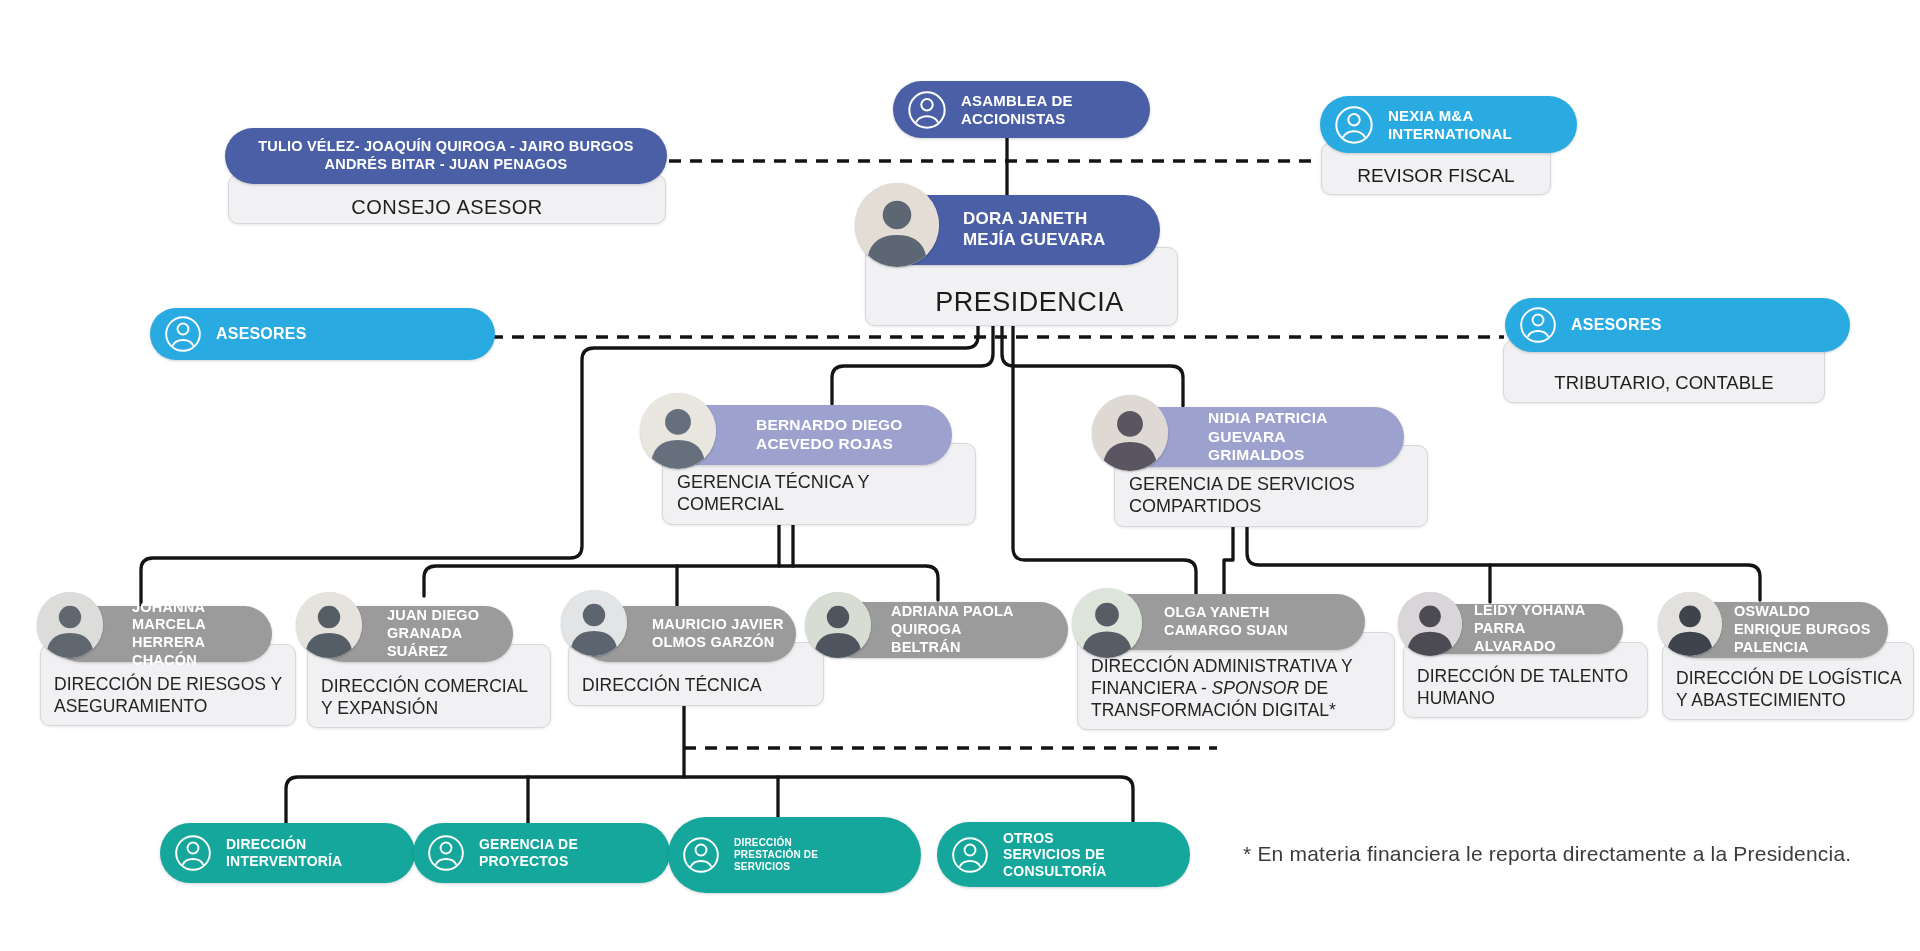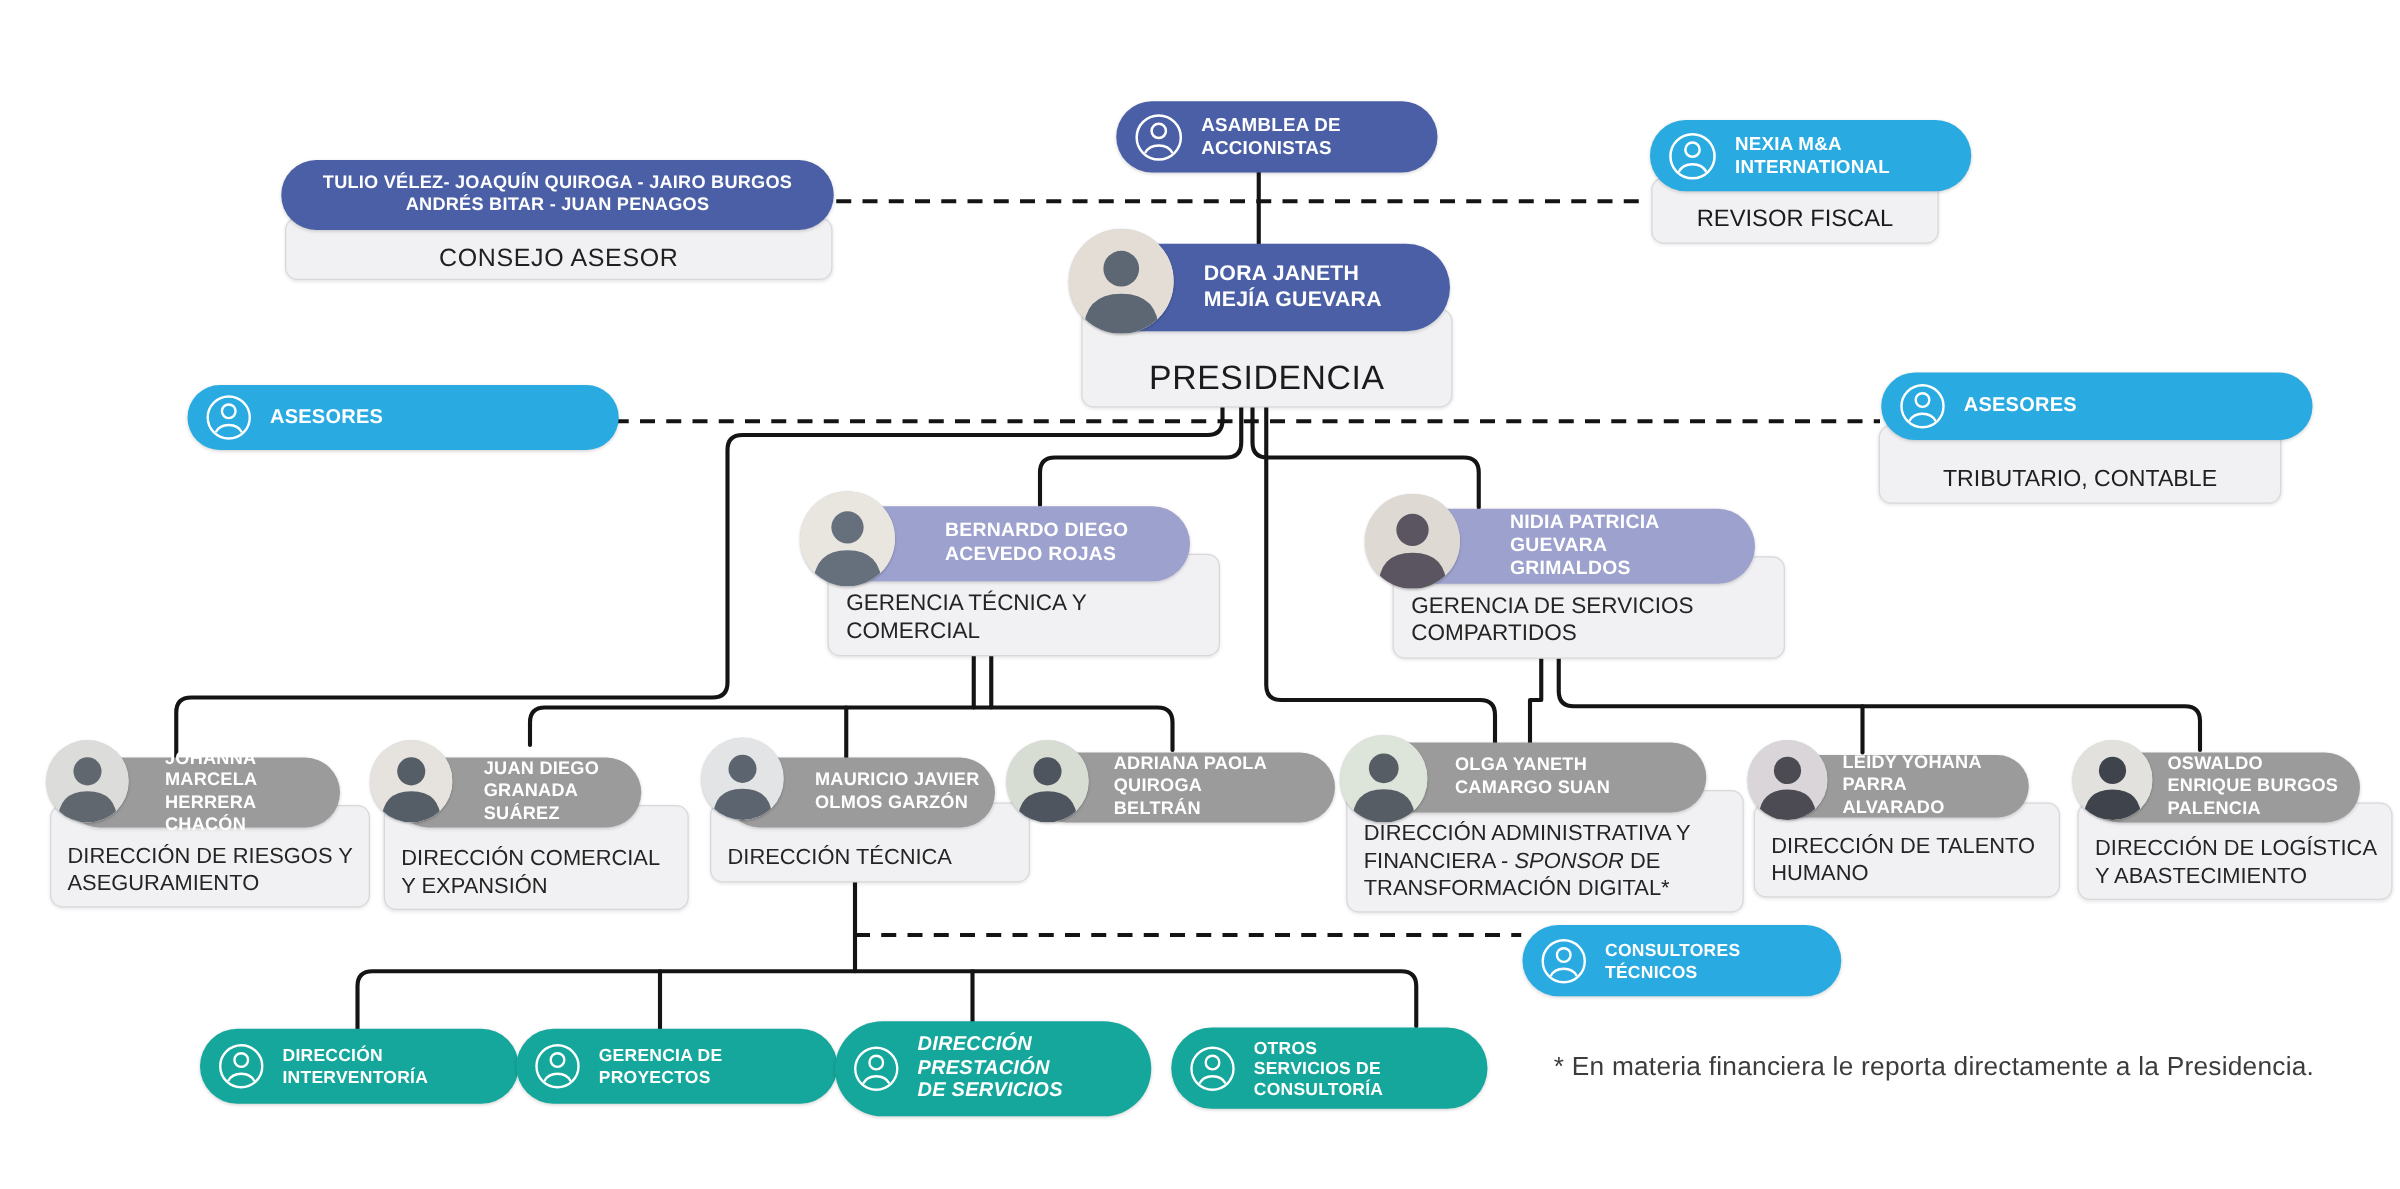--- a/index.html
+++ b/index.html
@@ -111,21 +111,21 @@
     </div>
     <div class="pill navy" style="left:0;top:0;width:442px;height:56px;border-radius:30px;justify-content:center;">
       <span class="nm" style="text-align:center;font-size:14.5px;">
         <span>TULIO VÉLEZ- JOAQUÍN QUIROGA - JAIRO BURGOS</span><br>
         <span>ANDRÉS BITAR - JUAN PENAGOS</span>
       </span>
     </div>
   </div>
 
   <div class="node" style="left:855px;top:183px;width:307px;height:134px;">
-    <div class="card center" style="left:10px;top:64px;width:295px;height:70px;padding-bottom:7px;">
+    <div class="card center" style="left:10px;top:64px;width:295px;height:70px;padding-bottom:7px;padding-left:16px;">
       <span class="big">PRESIDENCIA</span>
     </div>
     <div class="pill navy" style="left:8px;top:12px;width:297px;height:70px;border-radius:36px;">
       <span class="nm" style="margin-left:100px;width:150px;font-size:17px;">DORA JANETH MEJÍA GUEVARA</span>
     </div>
     <div class="photo" style="left:0;top:0;width:84px;height:84px;">
       <svg viewBox="0 0 100 100">
           <rect width="100" height="100" fill="#e4ddd6"></rect>
           <circle cx="50" cy="38" r="17" fill="#5d6673"></circle>
           <path d="M14,100 Q14,62 50,62 Q86,62 86,100 Z" fill="#5d6673"></path>
@@ -316,36 +316,28 @@
     </svg>
     <span class="lbl" style="font-size:14px;width:120px;">GERENCIA DE PROYECTOS</span>
   </div>
 
   <div class="node icon-pill teal" style="left:668px;top:817px;width:226px;height:76px;">
     <svg class="picon" width="40" height="40" viewBox="0 0 44 44" fill="none" stroke="#ffffff" stroke-width="2.1">
       <circle cx="22" cy="22" r="18.5"></circle>
         <circle cx="22" cy="16.5" r="6"></circle>
         <path d="M10.5,35 a12.5,10.5 0 0 1 23,0"></path>
     </svg>
-    <span class="lbl" style="font-size:16px;width:125px;font-style:italic;">DIRECCIÓN PRESTACIÓN DE SERVICIOS</span>
+    <span class="lbl" style="font-size:10px;width:125px;">DIRECCIÓN PRESTACIÓN DE SERVICIOS</span>
   </div>
 
   <div class="node icon-pill teal" style="left:937px;top:822px;width:226px;height:65px;">
     <svg class="picon" width="40" height="40" viewBox="0 0 44 44" fill="none" stroke="#ffffff" stroke-width="2.1">
       <circle cx="22" cy="22" r="18.5"></circle>
         <circle cx="22" cy="16.5" r="6"></circle>
         <path d="M10.5,35 a12.5,10.5 0 0 1 23,0"></path>
     </svg>
     <span class="lbl" style="font-size:14px;width:130px;">OTROS SERVICIOS DE CONSULTORÍA</span>
   </div>
 
-  <div class="node icon-pill blue" style="left:1218px;top:740px;width:228px;height:57px;">
-    <svg class="picon" width="40" height="40" viewBox="0 0 44 44" fill="none" stroke="#ffffff" stroke-width="2.1">
-      <circle cx="22" cy="22" r="18.5"></circle>
-        <circle cx="22" cy="16.5" r="6"></circle>
-        <path d="M10.5,35 a12.5,10.5 0 0 1 23,0"></path>
-    </svg>
-    <span class="lbl" style="font-size:14px;width:130px;">CONSULTORES TÉCNICOS</span>
-  </div>
 
   <div id="footnote">* En materia financiera le reporta directamente a la Presidencia.</div>
 
 </div>
 
 </body></html>

